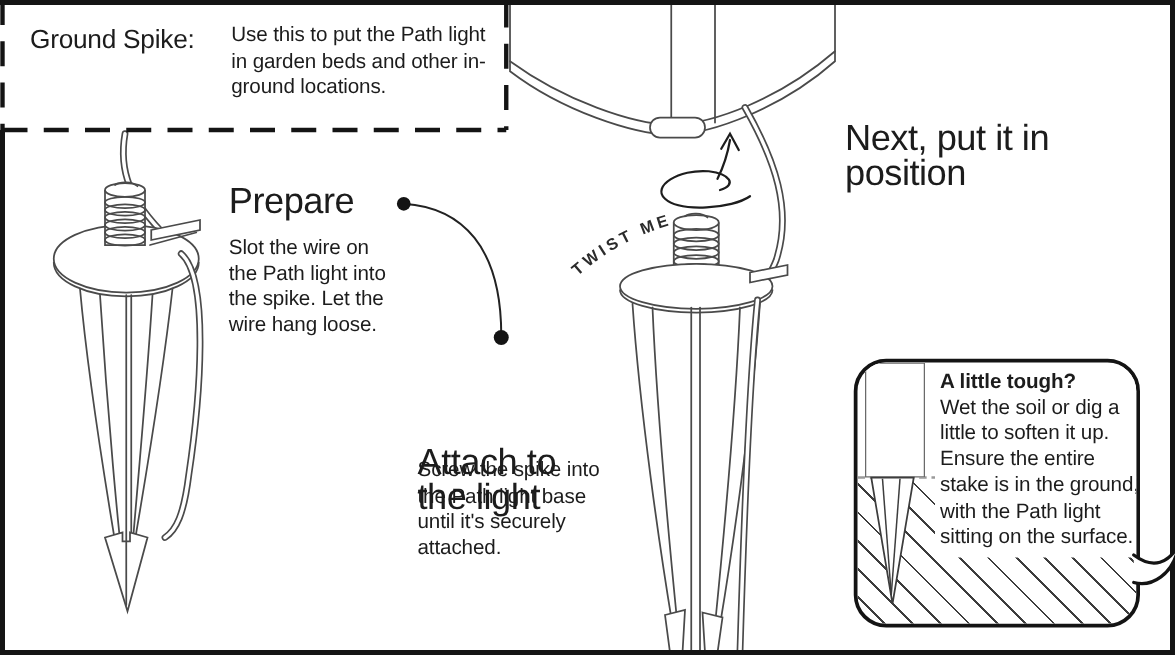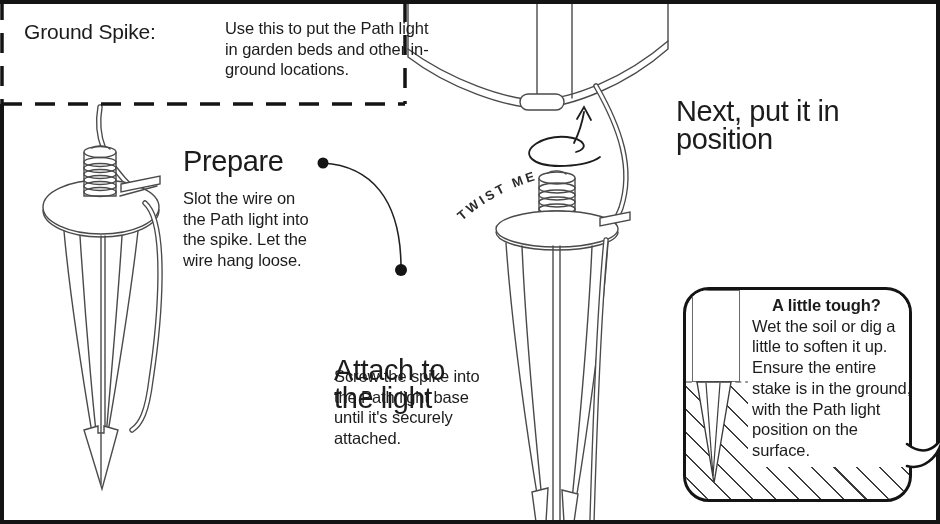--- a/index.html
+++ b/index.html
@@ -24,21 +24,21 @@
     box-sizing:border-box;border:3px solid #141414;border-radius:26px;
     background:#fff;overflow:hidden;
   }
   .hatch{
     position:absolute;left:0;right:0;top:92px;bottom:0;
     background:repeating-linear-gradient(45deg, transparent 0 14.5px, #3d3d3d 14.5px 16px);
   }
   .groundline{position:absolute;left:0;right:0;top:91px;border-top:2px dashed #9a9a9a;}
   .base-rect{position:absolute;left:6px;top:0;width:48px;height:92px;background:#fff;border:1.5px solid #6a6a6a;box-sizing:border-box;}
   .tip-panel{position:absolute;left:62px;top:3px;width:160px;background:#fff;padding:2px 4px 6px 4px;}
-  .tip-title{font-weight:700;font-size:16.5px;line-height:20.7px;letter-spacing:-0.1px;margin-left:20px;}
+  .tip-title{font-weight:700;font-size:16.5px;line-height:20.7px;letter-spacing:-0.1px;}
   .tail-svg{position:absolute;left:905px;top:436px;width:40px;height:40px;overflow:visible;}
   .twist-text{font-size:13px;font-weight:600;letter-spacing:3px;fill:#2b2b2b;}
 </style>
 </head>
 <body>
 
 <div class="page">
 
   <svg class="art" viewBox="0 0 940 524">
 
@@ -147,42 +147,42 @@
       <line x1="2" y1="104" x2="2" y2="524" stroke="#141414" stroke-width="4"></line>
     </g>
     <g>
       <line x1="2" y1="0" x2="2" y2="104" stroke="#141414" stroke-width="3.5" stroke-dasharray="20 13"></line>
       <line x1="405" y1="2" x2="405" y2="104" stroke="#141414" stroke-width="3.5" stroke-dasharray="20 13"></line>
       <line x1="2" y1="104" x2="405" y2="104" stroke="#141414" stroke-width="3.5" stroke-dasharray="20 13"></line>
     </g>
   </svg>
 
   <div class="abs intro-title" style="left:24px;top:20px;">Ground Spike:</div>
-  <div class="abs body-text" style="left:185px;top:18px;width:208px;margin-left:40px;">Use this to put the Path light in garden beds and other in-ground locations.</div>
+  <div class="abs body-text" style="left:185px;top:18px;width:208px;">Use this to put the Path light in garden beds and other in-ground locations.</div>
 
   <div class="abs body-text" style="left:183px;top:188px;width:132px;">Slot the wire on the Path light into the spike. Let the wire hang loose.</div>
   <div class="abs h1" style="left:183px;top:147px;">Prepare</div>
 
   <div class="abs h1" style="left:334px;top:308px;width:140px;margin-top:48px;">Attach to the light</div>
   <div class="abs body-text" style="left:334px;top:366px;width:155px;">Screw the spike into the Path light base until it's securely attached.</div>
 
   <div class="abs h1" style="left:676px;top:97px;width:180px;">Next, put it in position</div>
 
   <div class="bubble">
     <div class="hatch"></div>
     <div class="groundline"></div>
     <div class="base-rect"></div>
     <svg class="abs" style="left:0;top:90px;width:60px;height:115px;">
       <path d="M11,2 L28,103 L45,2 Z" fill="#ffffff" stroke="#3d3d3d" stroke-width="1.4"></path>
       <path d="M20,3 L27,96" fill="none" stroke="#3d3d3d" stroke-width="1.2"></path>
       <path d="M34,3 L27,96" fill="none" stroke="#3d3d3d" stroke-width="1.2"></path>
     </svg>
     <div class="tip-panel">
       <div class="tip-title">A little tough?</div>
-      <div class="body-text">Wet the soil or dig a little to soften it up. Ensure the entire stake is in the ground, with the Path light position on the surface.</div>
+      <div class="body-text">Wet the soil or dig a little to soften it up. Ensure the entire stake is in the ground, with the Path light sitting on the surface.</div>
     </div>
   </div>
 
   <svg class="tail-svg" viewBox="0 0 40 40">
     <path d="M2,8 C18,20 30,14 38,0 C34,24 16,34 2,30 Z" fill="#ffffff" stroke="none"></path>
     <path d="M2,8 C18,20 30,14 38,0" fill="none" stroke="#141414" stroke-width="2.6" stroke-linecap="round"></path>
     <path d="M38,0 C34,24 16,34 2,30" fill="none" stroke="#141414" stroke-width="2.6" stroke-linecap="round"></path>
   </svg>
 
 </div>

